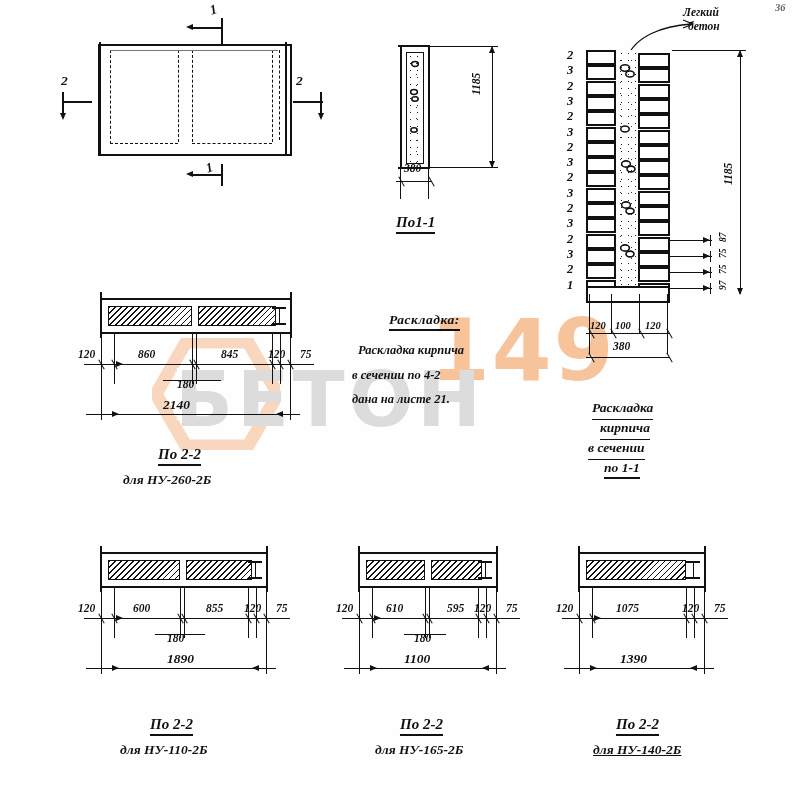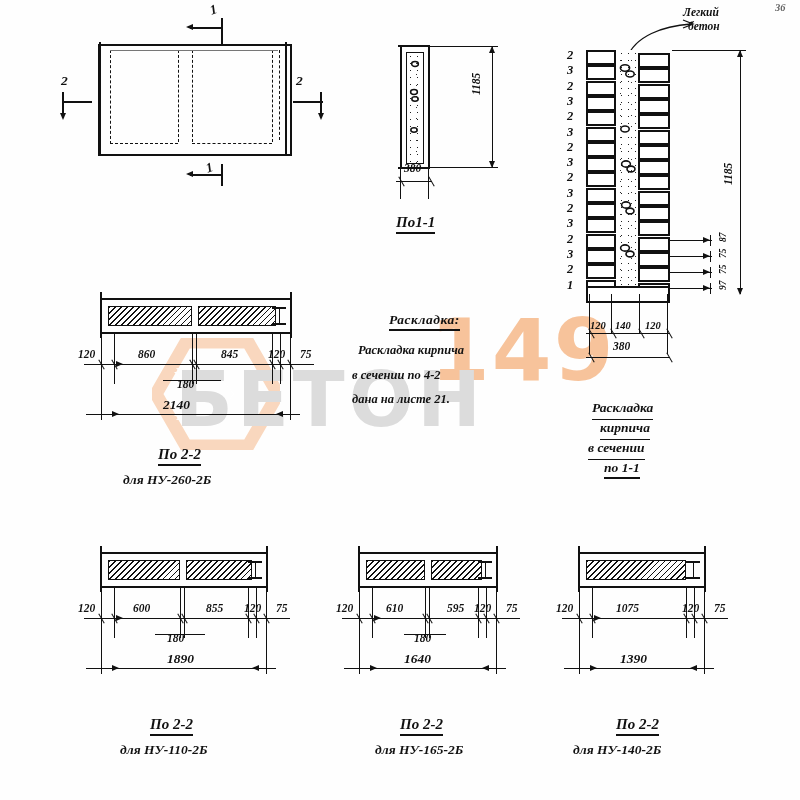--- a/index.html
+++ b/index.html
@@ -255,21 +255,21 @@
     <div class="ln v" style="left:589px;top:294px;height:60px;"></div>
     <div class="ln v" style="left:611px;top:294px;height:40px;"></div>
     <div class="ln v" style="left:639px;top:294px;height:40px;"></div>
     <div class="ln v" style="left:667px;top:294px;height:60px;"></div>
     <div class="ln h" style="left:586px;top:333px;width:84px;"></div>
     <div class="tick" style="left:586px;top:333px;"></div>
     <div class="tick" style="left:608px;top:333px;"></div>
     <div class="tick" style="left:636px;top:333px;"></div>
     <div class="tick" style="left:664px;top:333px;"></div>
     <div class="txt t10" style="left:590px;top:320px;">120</div>
-    <div class="txt t10" style="left:615px;top:320px;">140</div>
+    <div class="txt t10" style="left:615px;top:320px;">100</div>
     <div class="txt t10" style="left:645px;top:320px;">120</div>
 
     <div class="ln h" style="left:586px;top:357px;width:84px;"></div>
     <div class="tick" style="left:586px;top:357px;"></div>
     <div class="tick" style="left:664px;top:357px;"></div>
     <div class="txt t11" style="left:613px;top:340px;">380</div>
 
     <div class="txt t13 under2" style="left:592px;top:400px;">Раскладка</div>
     <div class="txt t13 under2" style="left:600px;top:420px;">кирпича</div>
     <div class="txt t13 under2" style="left:588px;top:440px;">в сечении</div>
@@ -393,21 +393,21 @@
         <div class="txt t11" style="left:336px;top:602px;">120</div>
         <div class="txt t11" style="left:386px;top:602px;">610</div>
         <div class="txt t11" style="left:447px;top:602px;">595</div>
         <div class="txt t11" style="left:414px;top:632px;">180</div>
         <div class="ln h" style="left:404px;top:634px;width:42px;"></div>
         <div class="txt t11" style="left:474px;top:602px;">120</div>
         <div class="txt t11" style="left:506px;top:602px;">75</div>
         <div class="ln h" style="left:344px;top:668px;width:162px;"></div>
         <div class="ar ar-r" style="left:370px;top:665px;"></div>
         <div class="ar ar-l" style="left:482px;top:665px;"></div>
-        <div class="txt t13" style="left:404px;top:651px;">1640</div>
+        <div class="txt t13" style="left:404px;top:651px;">1100</div>
         <div class="txt t15 under" style="left:400px;top:716px;">По 2-2</div>
         <div class="txt t13" style="left:375px;top:742px;">для НУ-165-2Б</div>
       </div>
       <div style="position:absolute;left:0;top:0;">
         <div class="ln h2" style="left:578px;top:552px;width:128px;"></div>
         <div class="ln h2" style="left:578px;top:586px;width:128px;"></div>
         <div class="ln v2" style="left:578px;top:546px;height:46px;"></div>
         <div class="ln v2" style="left:704px;top:546px;height:46px;"></div>
         <div class="hatch" style="left:586px;top:560px;width:98px;height:18px;"></div>
         <div class="ln h2" style="left:686px;top:561px;width:14px;"></div>
@@ -427,18 +427,18 @@
         <div class="ar ar-r" style="left:594px;top:615px;"></div>
         <div class="txt t11" style="left:556px;top:602px;">120</div>
         <div class="txt t11" style="left:616px;top:602px;">1075</div>
         <div class="txt t11" style="left:682px;top:602px;">120</div>
         <div class="txt t11" style="left:714px;top:602px;">75</div>
         <div class="ln h" style="left:564px;top:668px;width:150px;"></div>
         <div class="ar ar-r" style="left:590px;top:665px;"></div>
         <div class="ar ar-l" style="left:690px;top:665px;"></div>
         <div class="txt t13" style="left:620px;top:651px;">1390</div>
         <div class="txt t15 under" style="left:616px;top:716px;">По 2-2</div>
-        <div class="txt t13" style="left:573px;top:742px;">для НУ-140-2Б</div>
+        <div class="txt t13" style="left:593px;top:742px;text-decoration:underline;">для НУ-140-2Б</div>
       </div>
     </div>
 
   <div class="txt t10" style="left:775px;top:2px;color:#666;">36</div>
 </div>
 
 </body></html>

